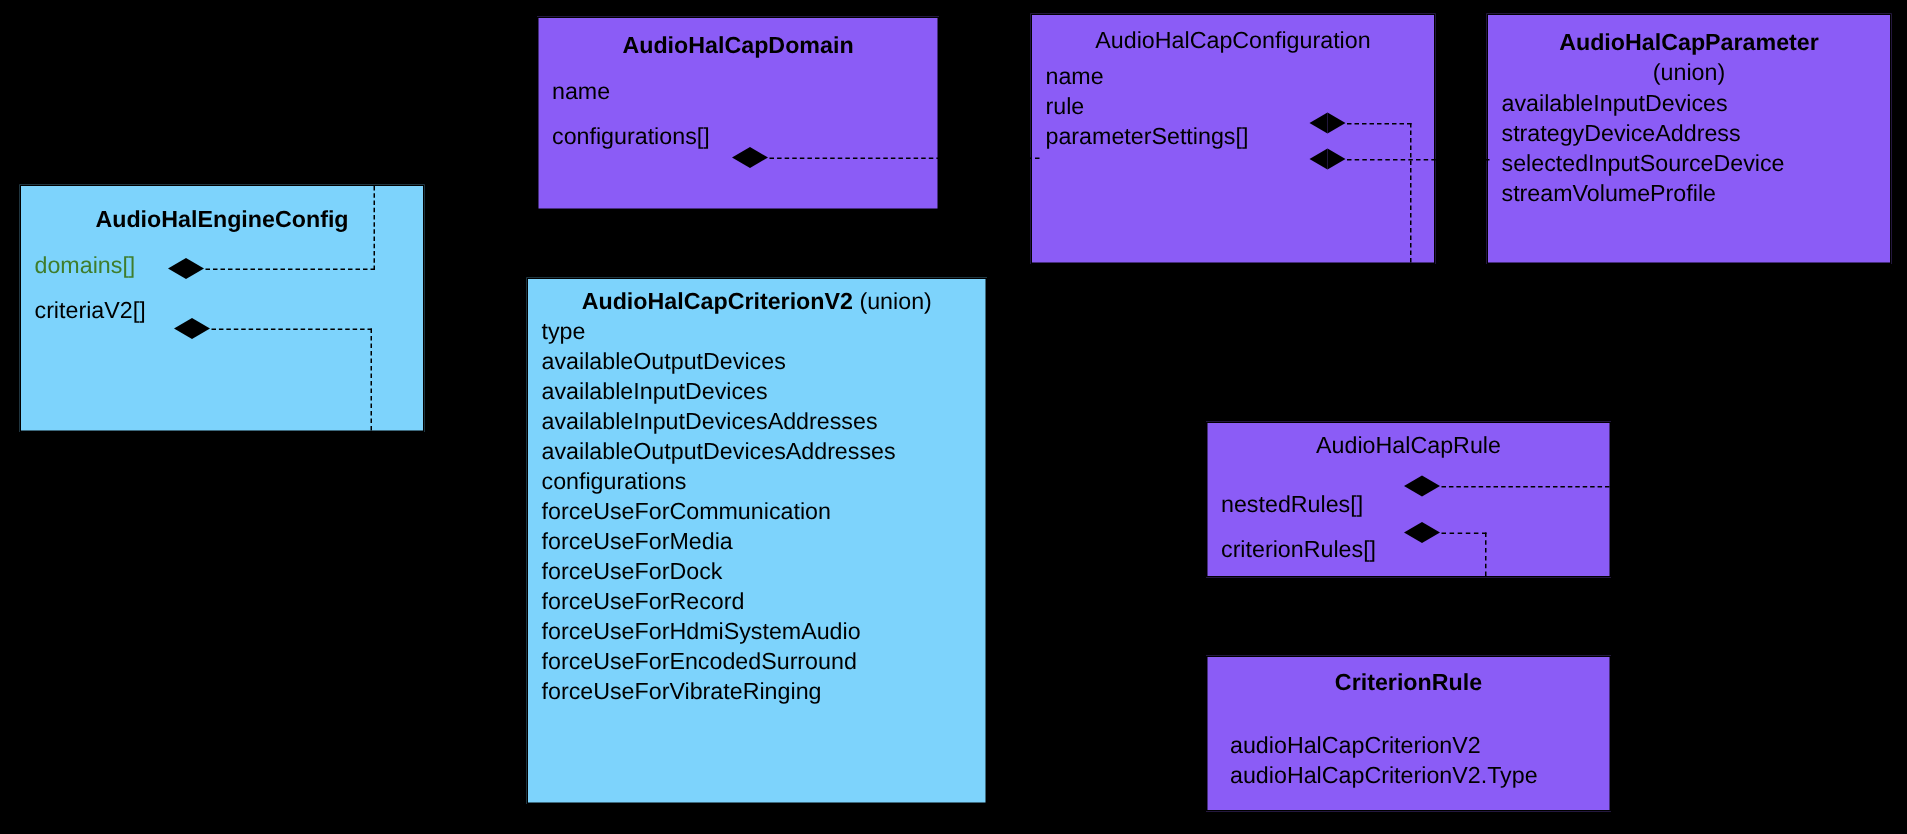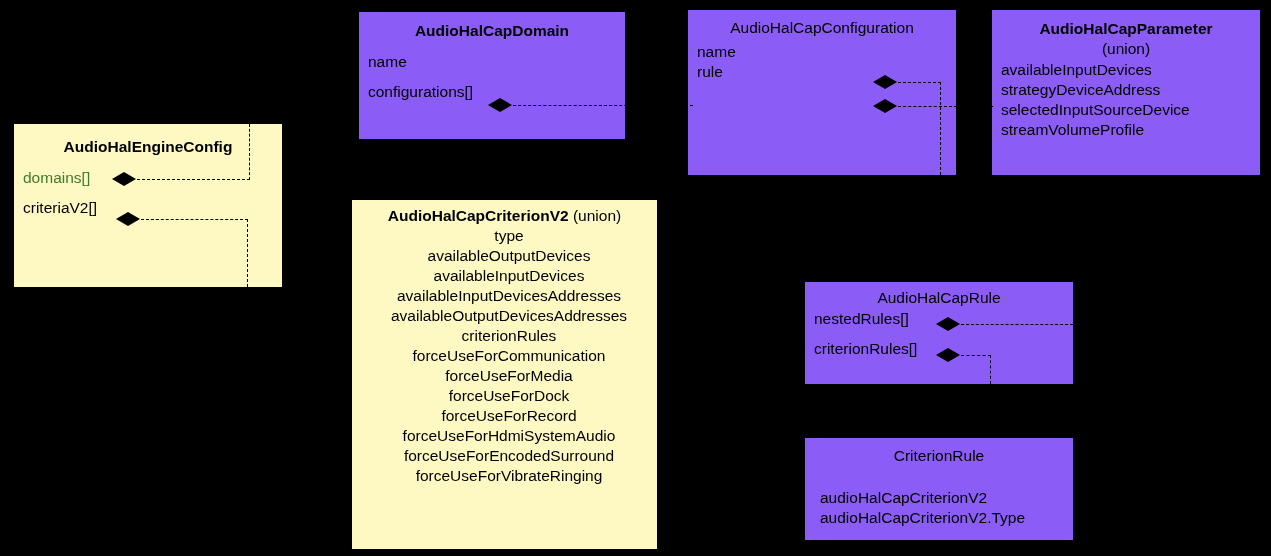--- a/index.html
+++ b/index.html
@@ -20,21 +20,21 @@
   }
 
   
   .node {
     position: absolute;
     box-sizing: border-box;
     border: 1px solid #000000;
     overflow: visible;
   }
   .node.green  { background: #8b5cf6; }
-  .node.grey   { background: #fef9c3; }
+  .node.grey   { background: #7dd3fc; }
 
   .node-title {
     text-align: center;
     font-size: 15.5px;
     line-height: 20px;
     color: #000000;
     white-space: nowrap;
   }
   .node-title.bold { font-weight: bold; }
   .node-title .sub { font-weight: normal; }
@@ -105,65 +105,66 @@
       <div class="field">name</div>
       <div class="field spaced">configurations[]</div>
     </div>
   </div>
 
   <div class="node green" style="left:687px; top:9px; width:270px; height:167px;">
     <div class="node-title" style="margin-top:8px;">AudioHalCapConfiguration</div>
     <div class="fields" style="margin-top:4px;">
       <div class="field">name</div>
       <div class="field">rule</div>
+      <div class="field">parameterSettings[]</div>
     </div>
   </div>
 
   <div class="node green" style="left:991px; top:9px; width:270px; height:167px;">
     <div class="node-title bold" style="margin-top:9px;">AudioHalCapParameter</div>
     <div class="node-title">(union)</div>
     <div class="fields" style="margin-top:1px;">
       <div class="field">availableInputDevices</div>
       <div class="field">strategyDeviceAddress</div>
       <div class="field">selectedInputSourceDevice</div>
       <div class="field">streamVolumeProfile</div>
     </div>
   </div>
 
-  <div class="node grey" style="left:351px; top:199px; width:307px; height:351px;">
+  <div class="node grey" style="left:351px; top:185px; width:307px; height:351px;">
     <div class="node-title bold" style="margin-top:6px;">
       <span>AudioHalCapCriterionV2</span><span class="sub"> </span><span class="sub">(union)</span>
     </div>
-    <div class="fields" style="margin-top:0px;text-align:center;">
+    <div class="fields" style="margin-top:0px;">
       <div class="field">type</div>
       <div class="field">availableOutputDevices</div>
       <div class="field">availableInputDevices</div>
       <div class="field">availableInputDevicesAddresses</div>
       <div class="field">availableOutputDevicesAddresses</div>
-      <div class="field">criterionRules</div>
+      <div class="field">configurations</div>
       <div class="field">forceUseForCommunication</div>
       <div class="field">forceUseForMedia</div>
       <div class="field">forceUseForDock</div>
       <div class="field">forceUseForRecord</div>
       <div class="field">forceUseForHdmiSystemAudio</div>
       <div class="field">forceUseForEncodedSurround</div>
       <div class="field">forceUseForVibrateRinging</div>
     </div>
   </div>
 
   <div class="node green" style="left:804px; top:281px; width:270px; height:104px;">
     <div class="node-title" style="margin-top:6px;">AudioHalCapRule</div>
-    <div class="fields" style="margin-top:1px;">
+    <div class="fields" style="margin-top:19px;">
       <div class="field">nestedRules[]</div>
       <div class="field spaced">criterionRules[]</div>
     </div>
   </div>
 
   <div class="node green" style="left:804px; top:437px; width:270px; height:104px;">
-    <div class="node-title" style="margin-top:8px;">CriterionRule</div>
+    <div class="node-title" style="margin-top:8px;font-weight:bold;">CriterionRule</div>
     <div class="fields" style="margin-top:22px; padding-left:15px;">
       <div class="field">audioHalCapCriterionV2</div>
       <div class="field">audioHalCapCriterionV2.Type</div>
     </div>
   </div>
 
   <div class="conn">
     <div class="diamond" style="left:124px; top:172px;"></div>
     <div class="hline" style="left:137px; top:179px; width:113px;"></div>
     <div class="vline" style="left:249px; top:124px; height:56px;"></div>

